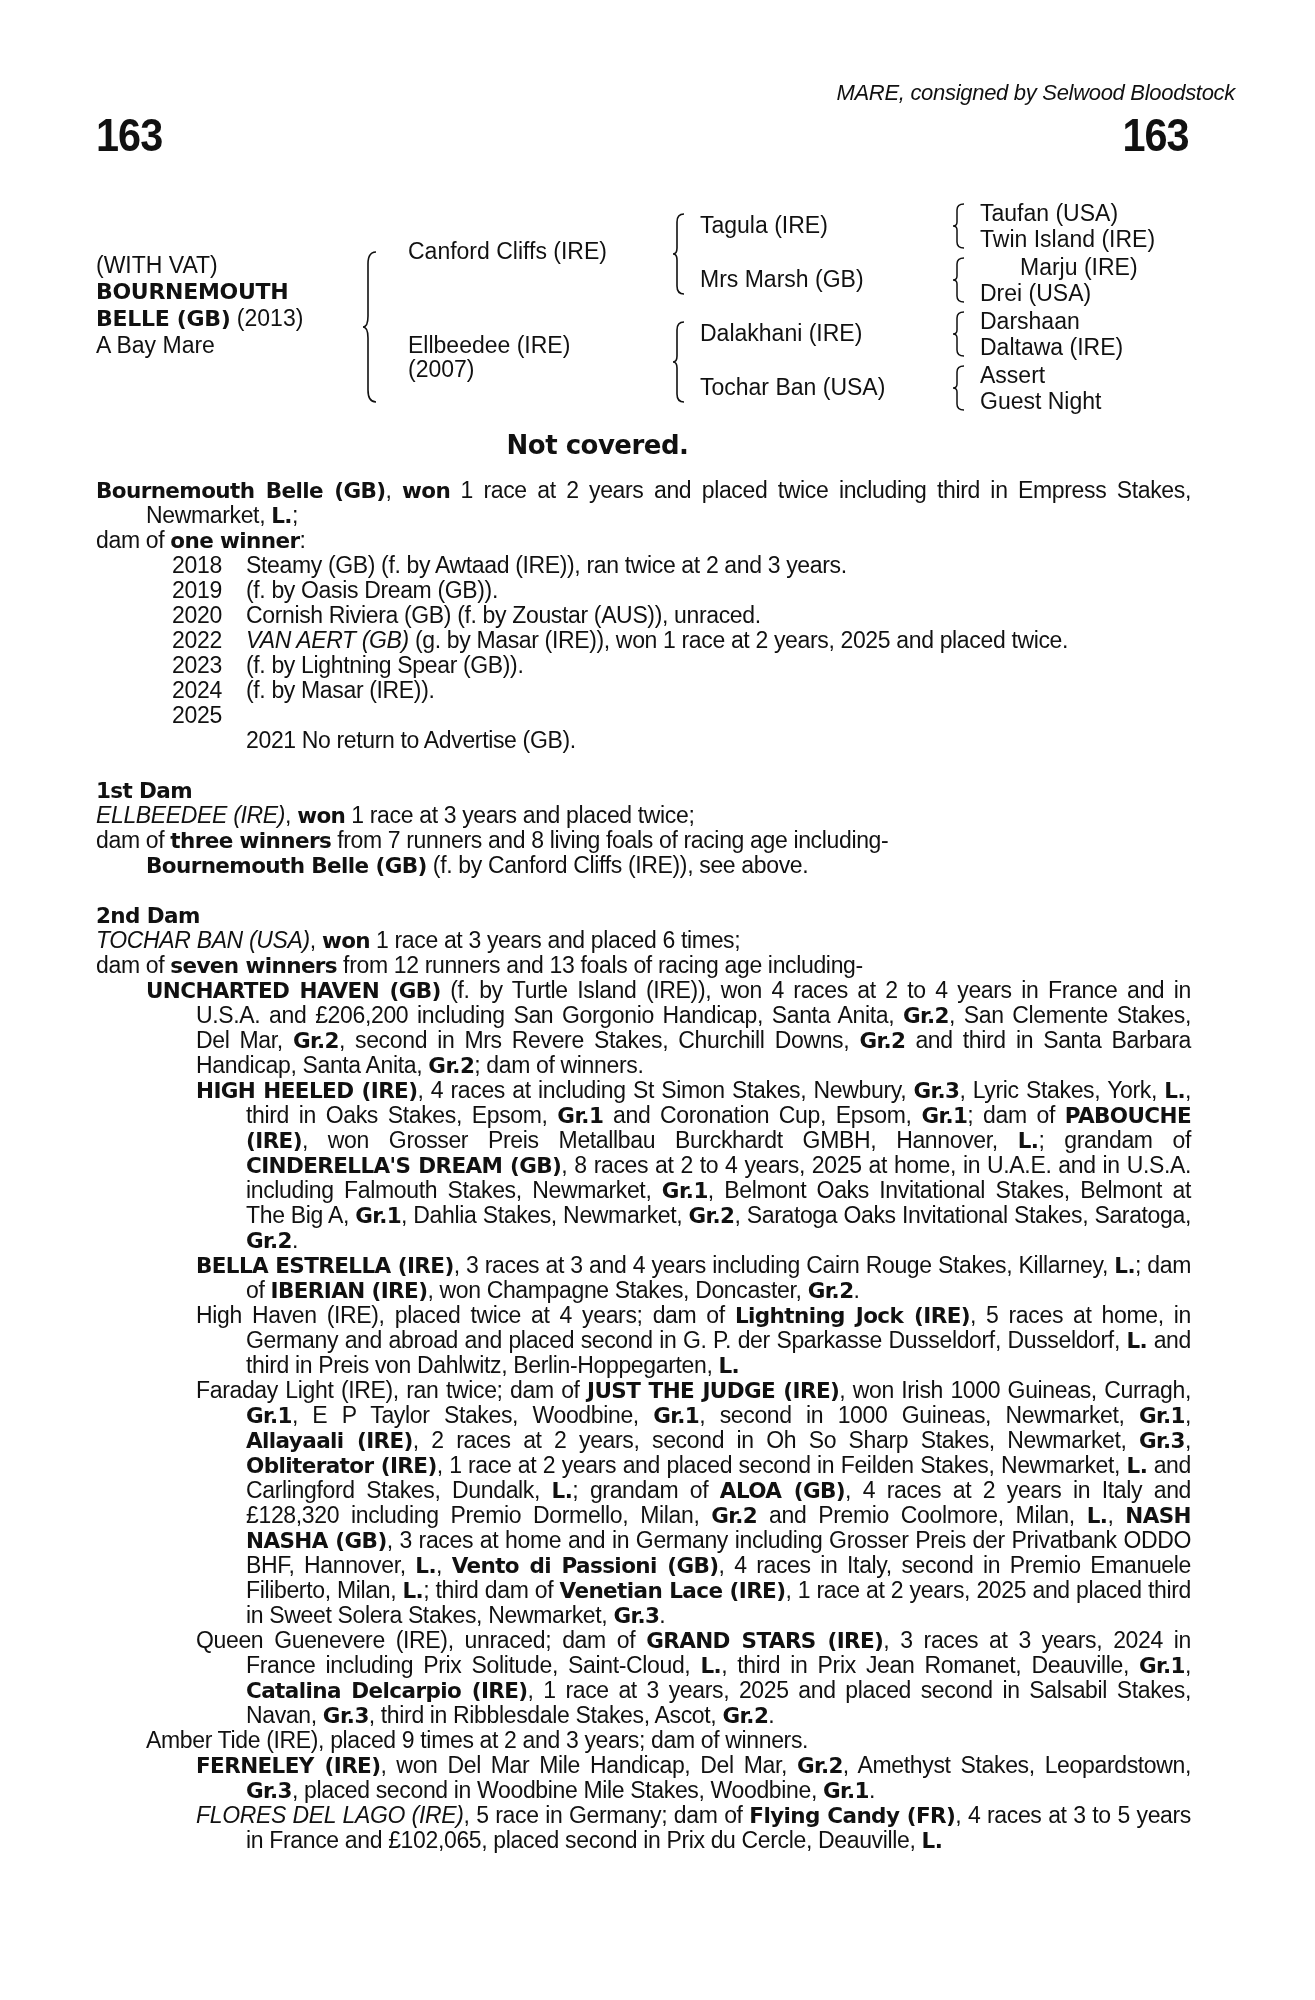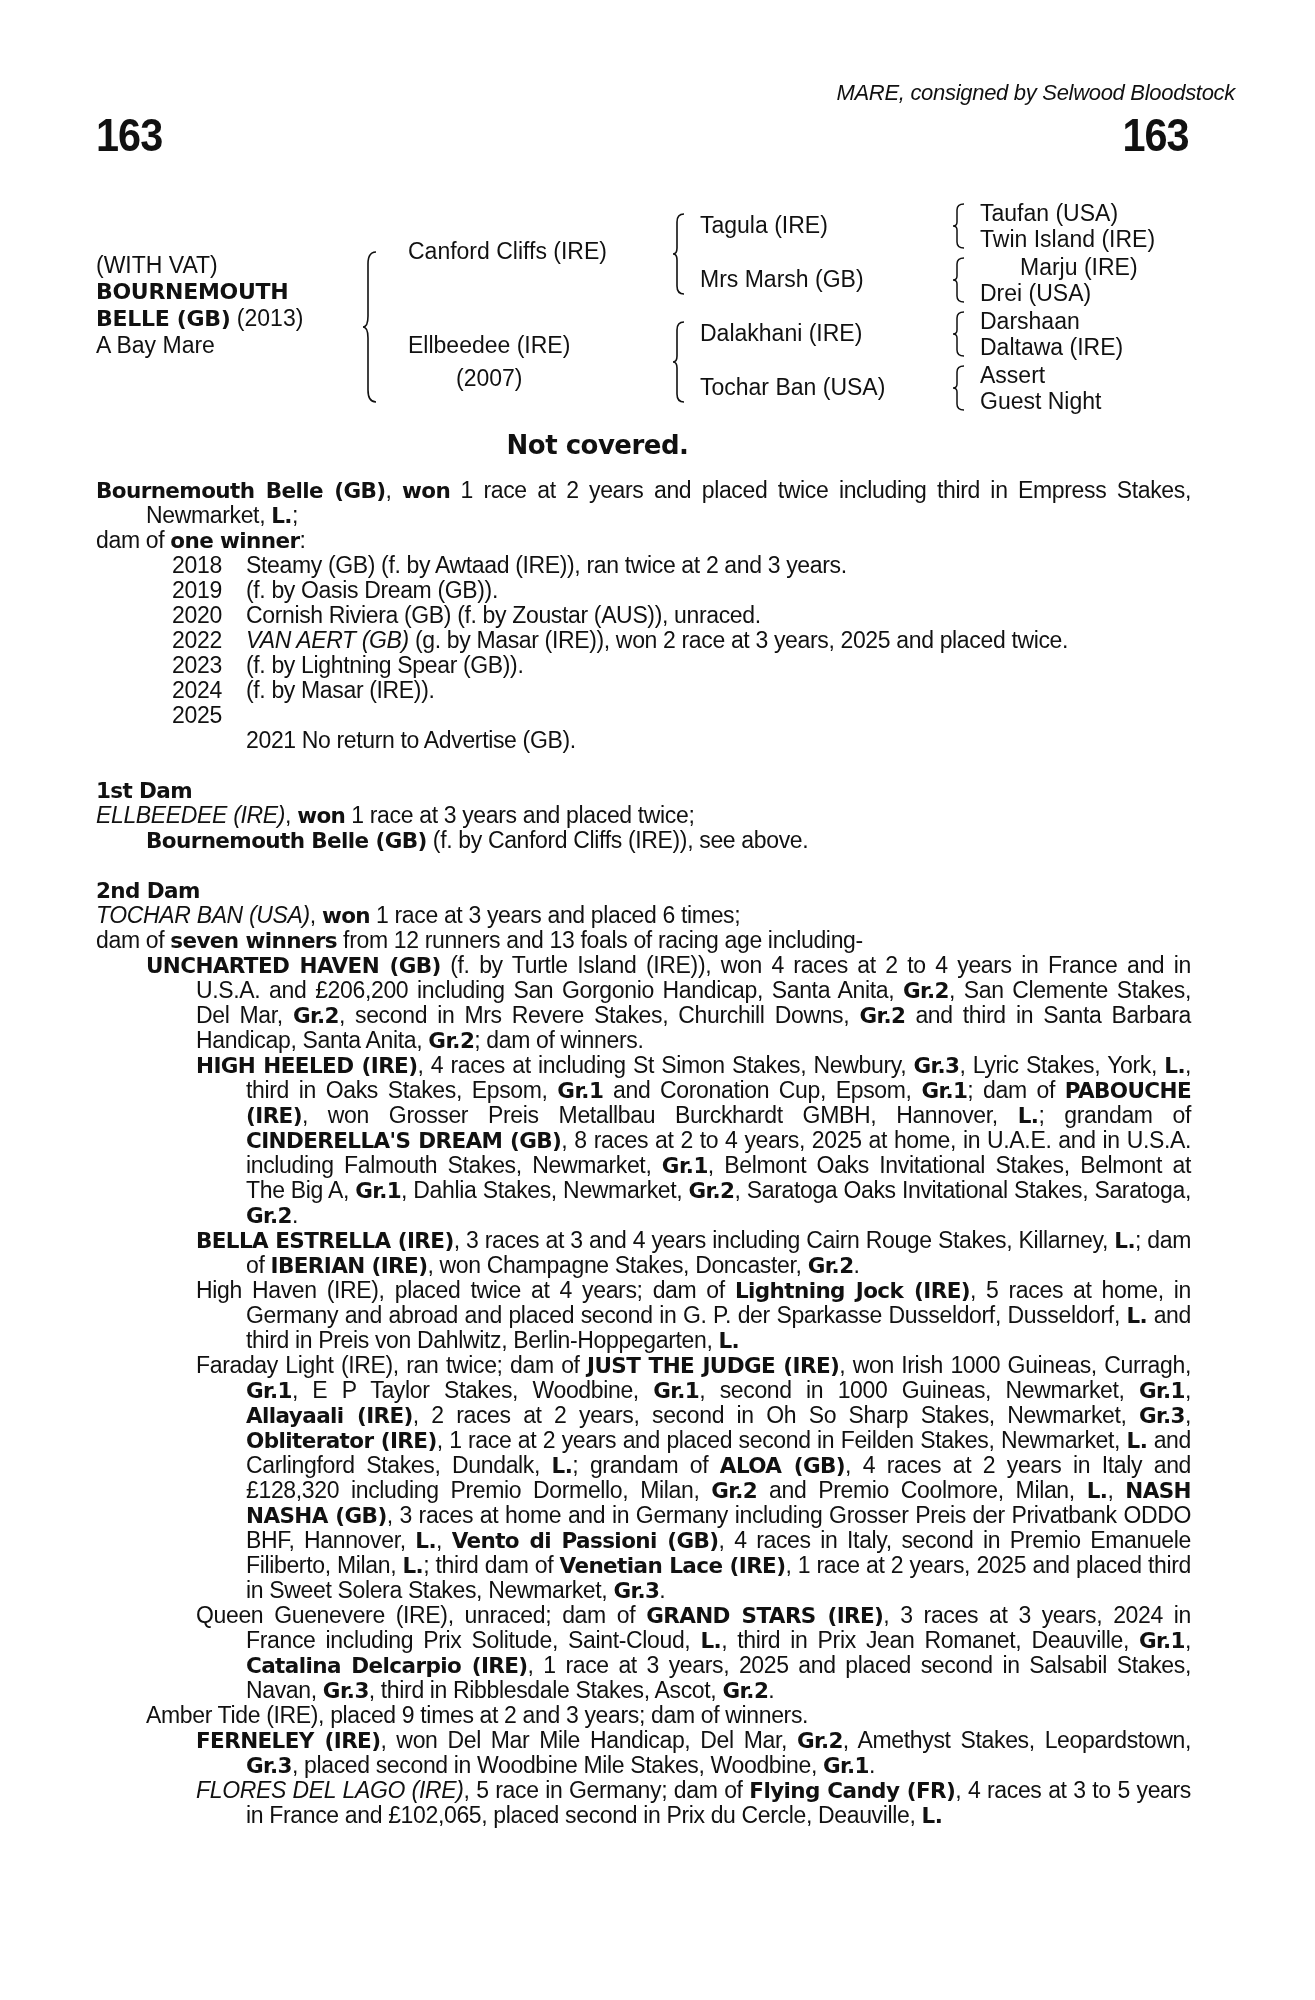--- a/index.html
+++ b/index.html
@@ -57,21 +57,21 @@
     <div>A Bay Mare</div>
   </div>
 
   <div class="brace" style="left:362px; top:250px;">
     <svg width="16" height="154" viewBox="0 0 16 154">
         <path d="M14 2 Q6 2 6 14 L6 66 Q6 77 1 77 Q6 77 6 88 L6 140 Q6 152 14 152" fill="none" stroke="#111" stroke-width="1.6"></path>
       </svg>
   </div>
   <div class="ped" style="left:408px; top:238px;">Canford Cliffs (IRE)</div>
   <div class="ped" style="left:408px; top:332px;">Ellbeedee (IRE)</div>
-  <div class="ped" style="left:408px; top:365px;margin-left:48px;">(2007)</div>
+  <div class="ped" style="left:408px; top:356px;">(2007)</div>
 
   <div class="brace" style="left:672px; top:212px;">
     <svg width="14" height="84" viewBox="0 0 14 84">
         <path d="M12 2 Q5 2 5 10 L5 36 Q5 42 1 42 Q5 42 5 48 L5 74 Q5 82 12 82" fill="none" stroke="#111" stroke-width="1.6"></path>
       </svg>
   </div>
   <div class="ped" style="left:700px; top:212px;">Tagula (IRE)</div>
   <div class="ped" style="left:700px; top:266px;">Mrs Marsh (GB)</div>
 
   <div class="brace" style="left:672px; top:320px;">
@@ -129,41 +129,42 @@
         <div class="foal-row">
           <div class="foal-year">2019</div>
           <div class="foal-desc"><span>(f. by Oasis Dream (GB)).</span></div>
         </div>
         <div class="foal-row">
           <div class="foal-year">2020</div>
           <div class="foal-desc"><span>Cornish Riviera (GB) (f. by Zoustar (AUS)), unraced.</span></div>
         </div>
         <div class="foal-row">
           <div class="foal-year">2022</div>
-          <div class="foal-desc"><i>VAN AERT (GB)</i><span> (g. by Masar (IRE)), won 2 race at 3 years, 2025 and placed twice.</span></div>
+          <div class="foal-desc"><i>VAN AERT (GB)</i><span> (g. by Masar (IRE)), won 1 race at 2 years, 2025 and placed twice.</span></div>
         </div>
         <div class="foal-row">
           <div class="foal-year">2023</div>
           <div class="foal-desc"><span>(f. by Lightning Spear (GB)).</span></div>
         </div>
         <div class="foal-row">
           <div class="foal-year">2024</div>
           <div class="foal-desc"><span>(f. by Masar (IRE)).</span></div>
         </div>
         <div class="foal-row">
           <div class="foal-year">2025</div>
         </div>
       </div>
     <div class="foal-note">2021 No return to Advertise (GB).</div>
   </div>
 
   <div>
     <div class="sec-head">1st Dam</div>
     <div id="first-dam-paras">
         <div class="para hang1"><i>ELLBEEDEE (IRE)</i><span>, </span><b>won</b><span> 1 race at 3 years and placed twice;</span></div>
+        <div class="para hang1"><span>dam of </span><b>three winners</b><span> from 7 runners and 8 living foals of racing age including-</span></div>
         <div class="para hang2"><b>Bournemouth Belle (GB)</b><span> (f. by Canford Cliffs (IRE)), see above.</span></div>
       </div>
   </div>
 
   <div>
     <div class="sec-head">2nd Dam</div>
     <div id="second-dam-paras">
         <div class="para hang1"><i>TOCHAR BAN (USA)</i><span>, </span><b>won</b><span> 1 race at 3 years and placed 6 times;</span></div>
         <div class="para hang1"><span>dam of </span><b>seven winners</b><span> from 12 runners and 13 foals of racing age including-</span></div>
         <div class="para hang2"><b>UNCHARTED HAVEN (GB)</b><span> (f. by Turtle Island (IRE)), won 4 races at 2 to 4 years in France and in U.S.A. and £206,200 including San Gorgonio Handicap, Santa Anita, </span><b>Gr.2</b><span>, San Clemente Stakes, Del Mar, </span><b>Gr.2</b><span>, second in Mrs Revere Stakes, Churchill Downs, </span><b>Gr.2</b><span> and third in Santa Barbara Handicap, Santa Anita, </span><b>Gr.2</b><span>; dam of winners.</span></div>

